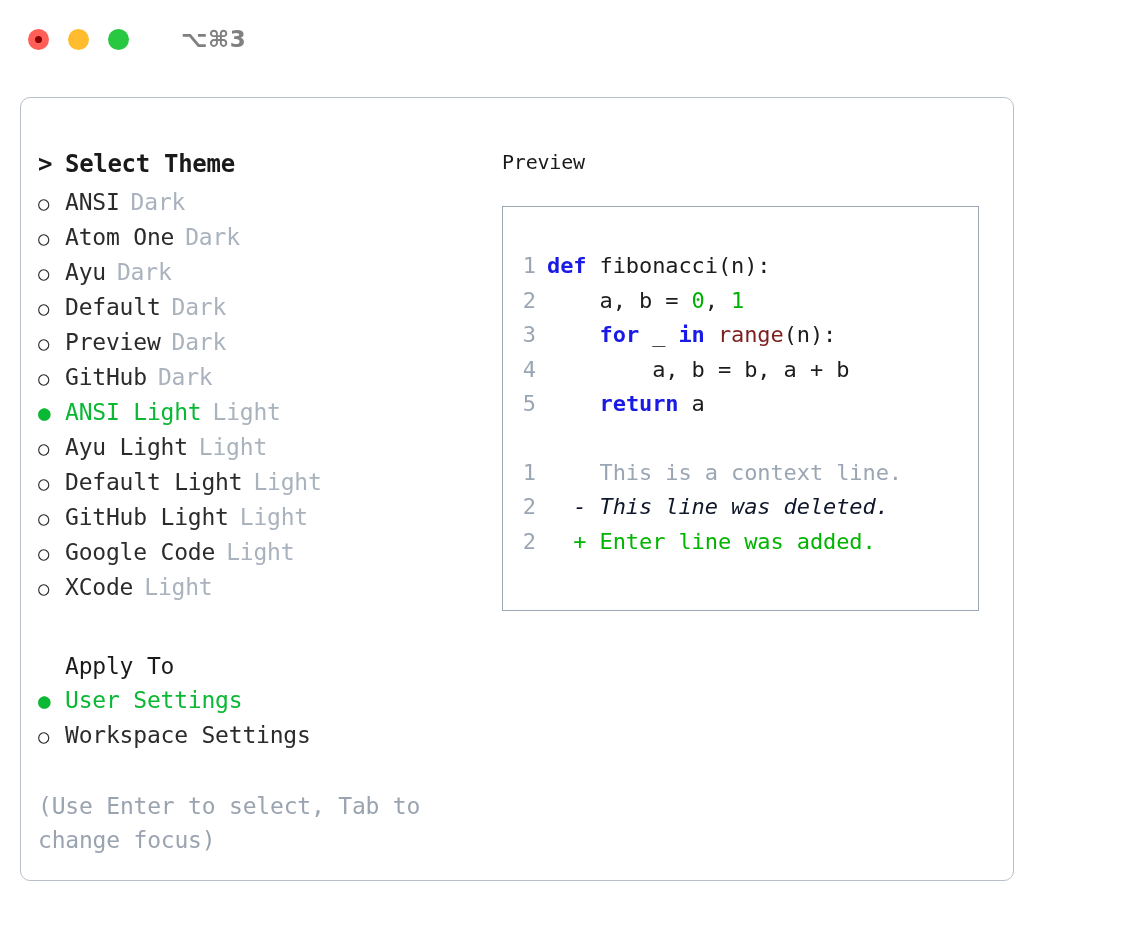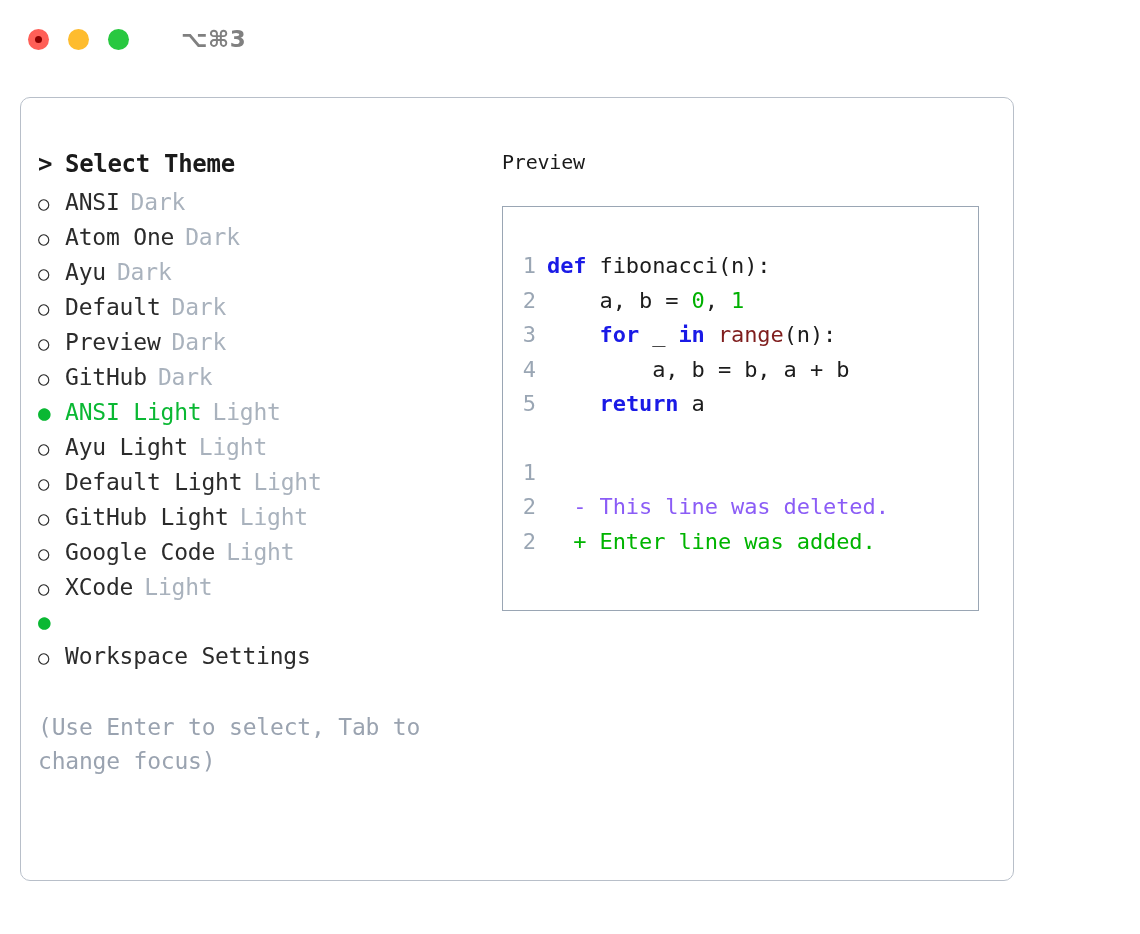--- a/index.html
+++ b/index.html
@@ -194,21 +194,21 @@
   }
   .code-text { color: #1c1c1c; text-align: right; }
 
   .tok-kw  { color: #1a1ae6; font-weight: bold; }
   .tok-num { color: #00b000; }
   .tok-fn  { color: #7f1d1d; }
 
   .diff-gap { height: 34px; }
 
   .diff-ctx  { color: #9aa6b4; }
-  .diff-del  { color: #8b5cf6; }
+  .diff-del  { color: #0f172a; font-style: italic; }
   .diff-add  { color: #00b400; }
 </style>
 </head>
 <body>
 
 <div id="app">
 
   <div class="titlebar">
     <div class="lights">
       <span class="light red"></span>
@@ -284,24 +284,26 @@
               <span class="opt-label">Google Code</span>
               <span class="opt-suffix">Light</span>
             </div>
             <div class="opt-row">
               <span class="marker">○</span>
               <span class="opt-label">XCode</span>
               <span class="opt-suffix">Light</span>
             </div>
           </div>
 
+        <div class="apply-title">Apply To</div>
 
         <div id="apply-options">
             <div class="opt-row selected">
               <span class="marker">●</span>
+              <span class="opt-label">User Settings</span>
             </div>
             <div class="opt-row">
               <span class="marker">○</span>
               <span class="opt-label">Workspace Settings</span>
             </div>
           </div>
 
         <div class="hint">(Use Enter to select, Tab to change focus)</div>
       </div>
 
@@ -310,21 +312,21 @@
         <div class="preview-box">
           <div id="code-block">
               <div class="code-line"><span class="ln">1</span><span><span class="tok-kw">def</span><span class="code-text"> fibonacci(n):</span></span></div>
               <div class="code-line"><span class="ln">2</span><span><span class="code-text">    a, b = </span><span class="tok-num">0</span><span class="code-text">, </span><span class="tok-num">1</span></span></div>
               <div class="code-line"><span class="ln">3</span><span><span class="code-text">    </span><span class="tok-kw">for</span><span class="code-text"> _ </span><span class="tok-kw">in</span><span class="code-text"> </span><span class="tok-fn">range</span><span class="code-text">(n):</span></span></div>
               <div class="code-line"><span class="ln">4</span><span><span class="code-text">        a, b = b, a + b</span></span></div>
               <div class="code-line"><span class="ln">5</span><span><span class="code-text">    </span><span class="tok-kw">return</span><span class="code-text"> a</span></span></div>
             </div>
           <div class="diff-gap"></div>
           <div id="diff-block">
-              <div class="diff-line"><span class="ln">1</span></div>
+              <div class="diff-line"><span class="ln">1</span><span class="diff-ctx">    This is a context line.</span></div>
               <div class="diff-line"><span class="ln">2</span><span class="diff-del">  - This line was deleted.</span></div>
               <div class="diff-line"><span class="ln">2</span><span class="diff-add">  + Enter line was added.</span></div>
             </div>
         </div>
       </div>
 
     </div>
   </div>
 </div>
 

